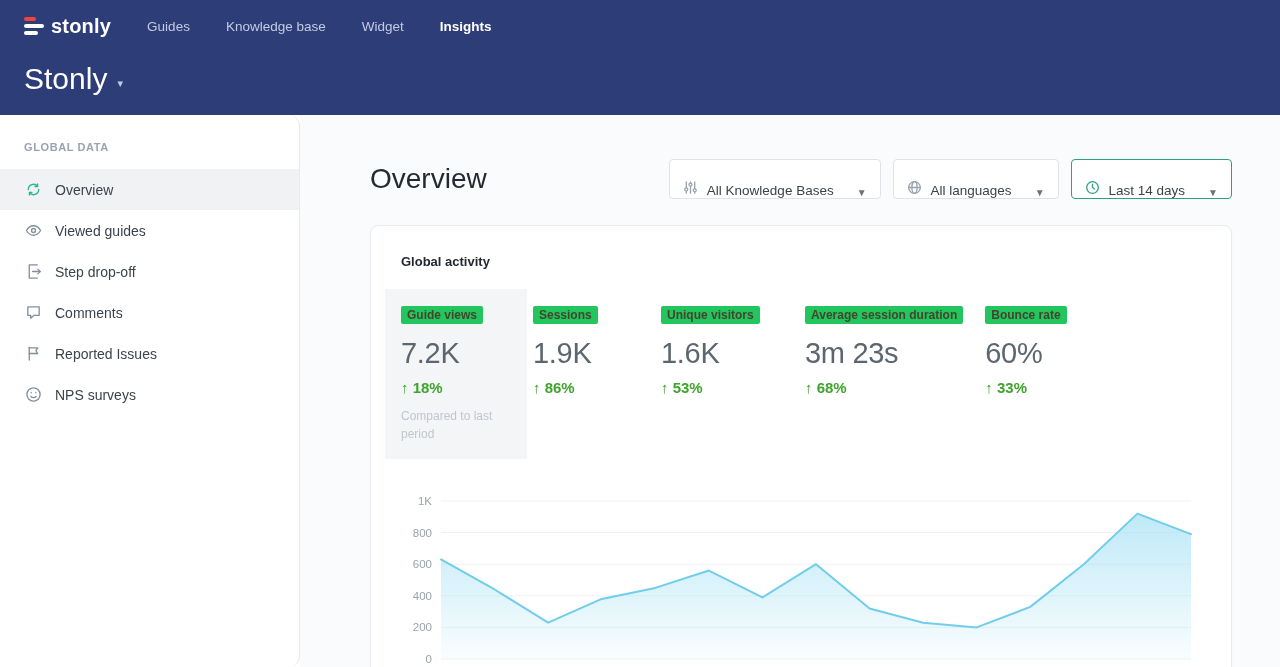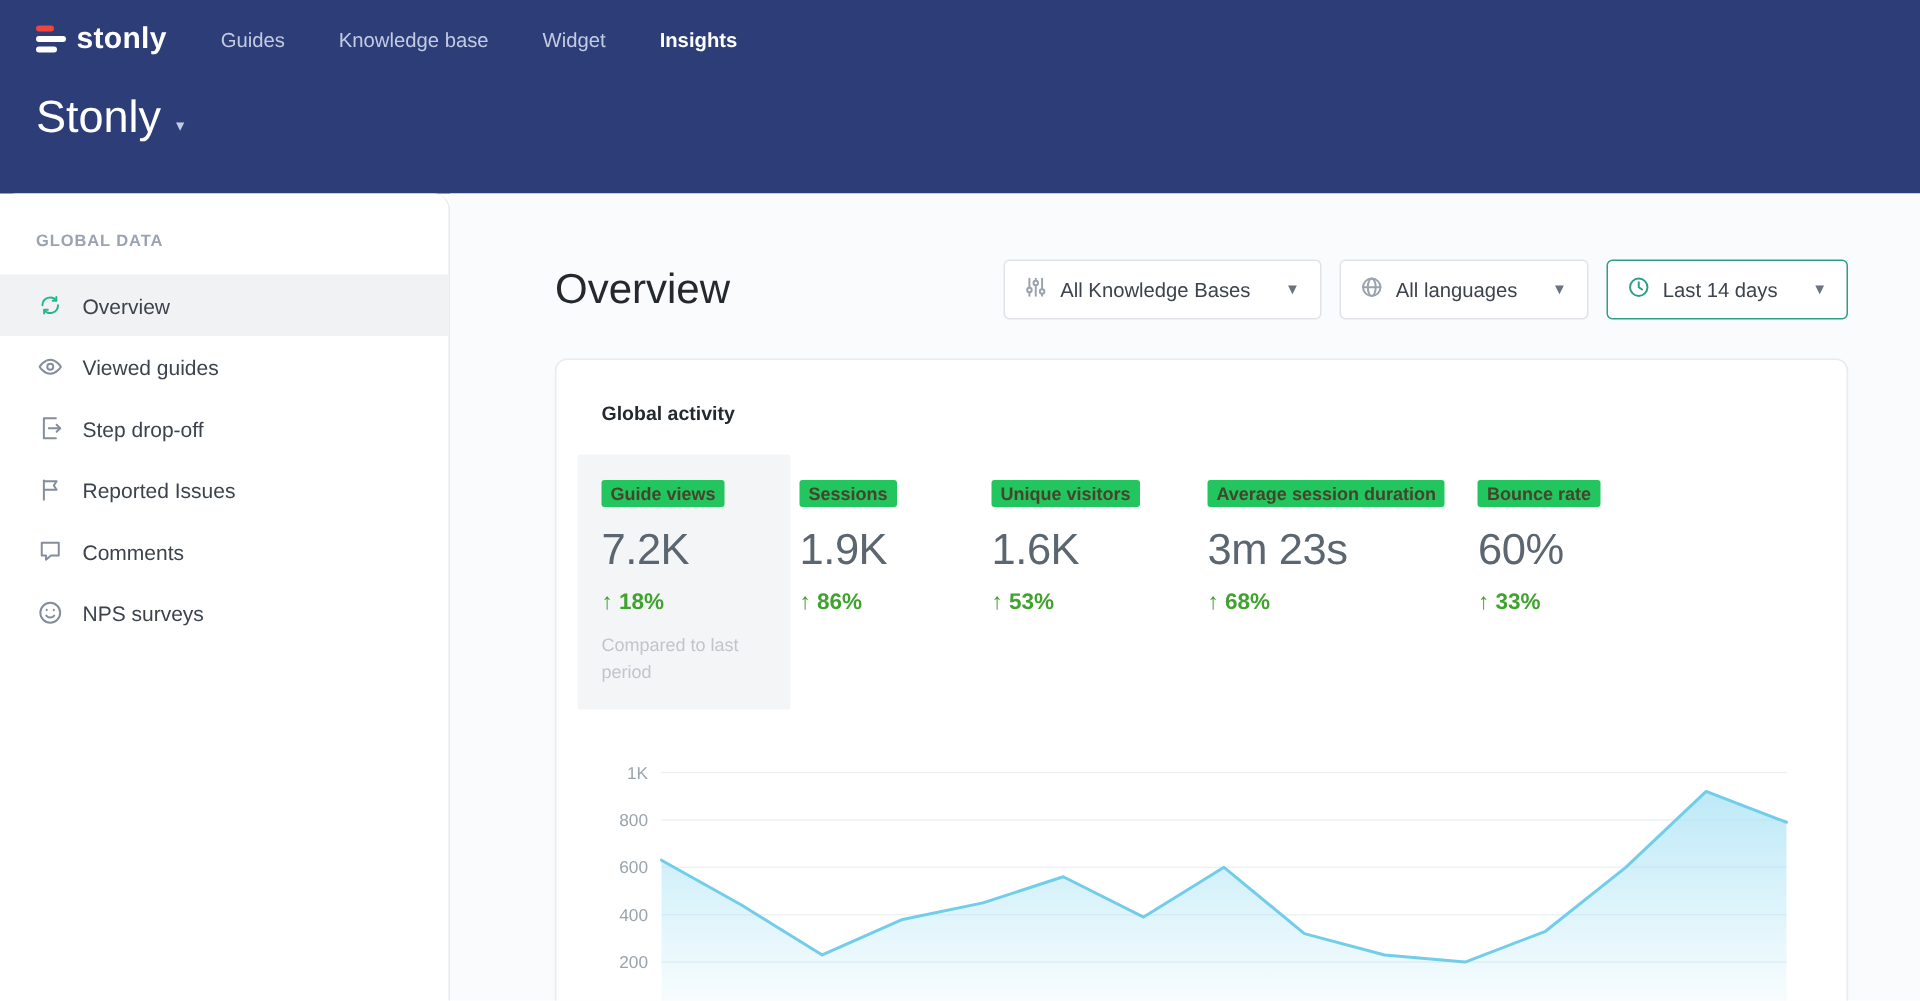--- a/index.html
+++ b/index.html
@@ -1,19 +1,19 @@
 <!DOCTYPE html>
 <html><head>
 <meta charset="utf-8">
 <style>
   * { margin:0; padding:0; box-sizing:border-box; }
   html,body { width:1280px; height:667px; overflow:hidden; font-family:"Liberation Sans", sans-serif; background:#fff; }
 
   
-  .topbar { height:129px; background:#2d3d78; color:#fff; padding:10px 24px 0 24px; }
+  .topbar { height:115px; background:#2d3d78; color:#fff; padding:10px 24px 0 24px; }
   .topnav { display:flex; align-items:center; height:32px; gap:36px; }
   .logo { display:flex; align-items:center; gap:7px; cursor:pointer; }
   .logo-mark { width:20px; height:20px; position:relative; }
   .logo-mark span { position:absolute; left:0; height:4px; border-radius:2px; background:#fff; }
   .logo-mark .b1 { top:1px;  width:12px; background:#f1443c; }
   .logo-mark .b2 { top:8px;  width:20px; }
   .logo-mark .b3 { top:15px; width:14px; }
   .logo-text { font-size:20px; font-weight:bold; letter-spacing:.2px; }
   .nav-link { font-size:13.5px; color:#c3cbe3; cursor:pointer; }
   .nav-link.active { color:#fff; font-weight:bold; }
@@ -31,21 +31,21 @@
   .side-item.active { background:#f1f2f4; }
   .side-icon { width:18px; height:18px; display:flex; align-items:center; justify-content:center; }
   .side-icon svg { stroke:#848e9b; fill:none; stroke-width:1.4; stroke-linecap:round; stroke-linejoin:round; }
   .side-item.active .side-icon svg { stroke:#27b793; }
 
   
   .main { flex:1; background:#fafbfc; padding:44px 48px 0 70px; overflow:hidden; }
   .main-header { display:flex; justify-content:space-between; align-items:center; }
   .page-title { font-size:28px; font-weight:400; color:#24292f; }
   .filters { display:flex; gap:12px; }
-  .filter { display:flex; align-items:center; gap:9px; background:#fff; border:1px solid #dfe3e8; border-radius:4px; height:40px; padding:0 13px; font-size:13.5px; color:#3c434c; cursor:pointer; }
+  .filter { display:flex; align-items:flex-end; gap:9px; background:#fff; border:1px solid #dfe3e8; border-radius:4px; height:40px; padding:0 13px; font-size:13.5px; color:#3c434c; cursor:pointer; }
   .filter.accent { border:1.5px solid #2e9e86; }
   .filter .caret { font-size:10px; color:#6a737d; margin-left:14px; }
   .filter-icon svg { stroke:#9aa3ad; fill:none; stroke-width:1.4; stroke-linecap:round; }
   .filter.accent .filter-icon svg { stroke:#2e9e86; }
 
   
   .card { margin-top:26px; background:#fff; border:1px solid #e8ebef; border-radius:8px; padding:28px 30px 24px 30px; box-shadow:0 1px 2px rgba(30,40,60,.04); }
   .card-title { font-size:13px; font-weight:bold; color:#24292f; }
 
   .metrics { display:flex; align-items:flex-start; margin-top:36px; }
@@ -125,34 +125,34 @@
             <path d="M8 9h8"></path>
             <path d="M13.5 6.5L16 9l-2.5 2.5"></path>
           </svg>
       </span>
       <span>Step drop-off</span>
     </div>
 
     <div class="side-item">
       <span class="side-icon">
         <svg width="17" height="17" viewBox="0 0 18 18">
+            <path d="M15 3H3v9h3v3l3.5-3H15z"></path>
+          </svg>
+      </span>
+      <span>Comments</span>
+    </div>
+
+    <div class="side-item">
+      <span class="side-icon">
+        <svg width="17" height="17" viewBox="0 0 18 18">
             <path d="M4.5 16V2.5"></path>
             <path d="M4.5 3h9l-2 3 2 3h-9"></path>
           </svg>
       </span>
       <span>Reported Issues</span>
-    </div>
-
-    <div class="side-item">
-      <span class="side-icon">
-        <svg width="17" height="17" viewBox="0 0 18 18">
-            <path d="M15 3H3v9h3v3l3.5-3H15z"></path>
-          </svg>
-      </span>
-      <span>Comments</span>
     </div>
 
     <div class="side-item">
       <span class="side-icon">
         <svg width="17" height="17" viewBox="0 0 18 18">
             <circle cx="9" cy="9" r="7"></circle>
             <path d="M6.2 11a3.6 3.6 0 0 0 5.6 0"></path>
             <path d="M6.5 6.8v.4M11.5 6.8v.4"></path>
           </svg>
       </span>

